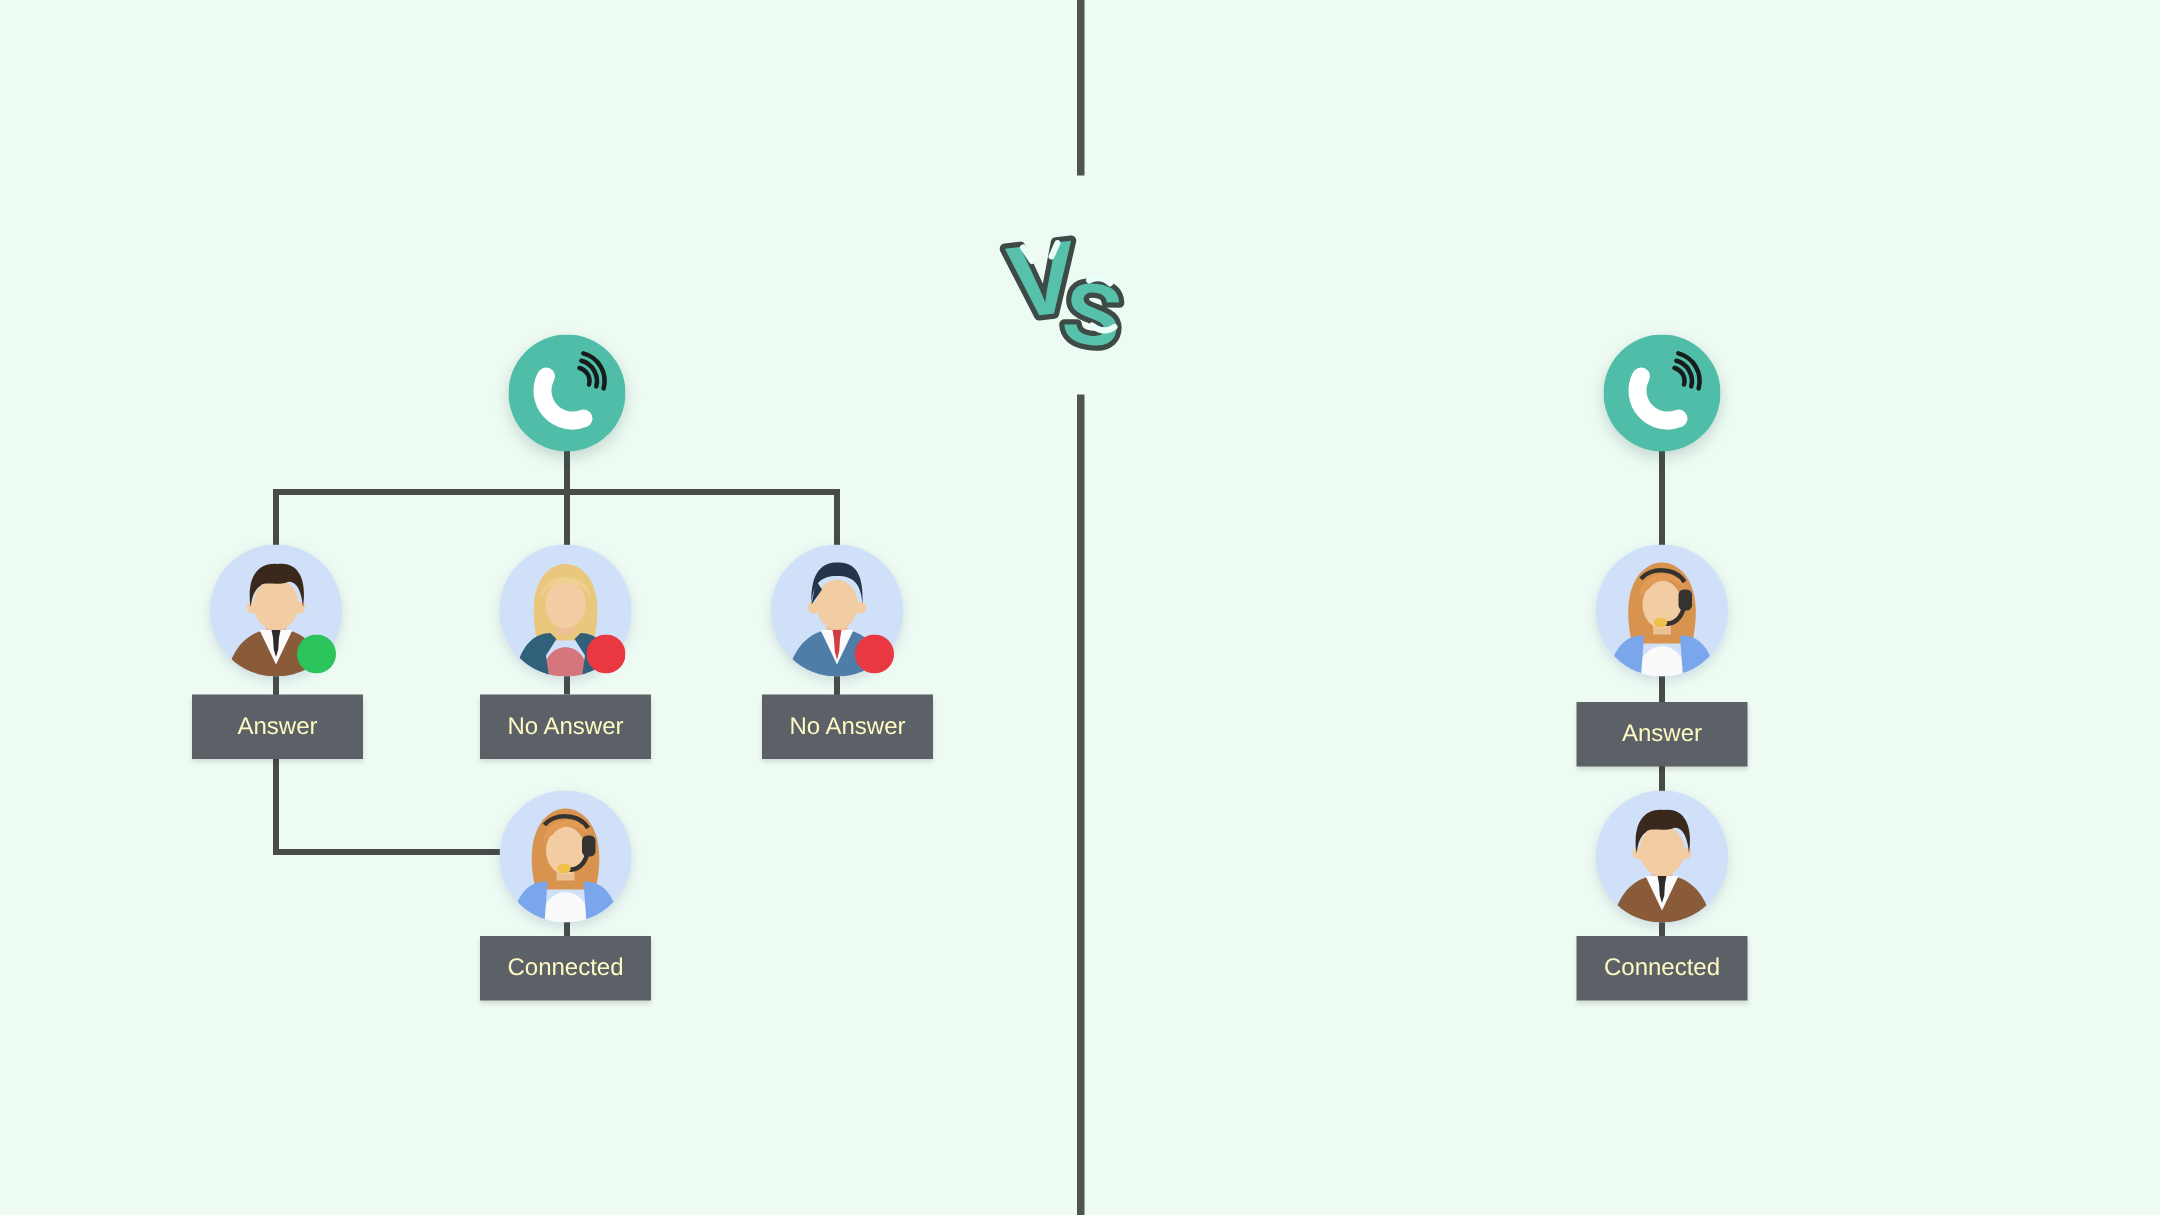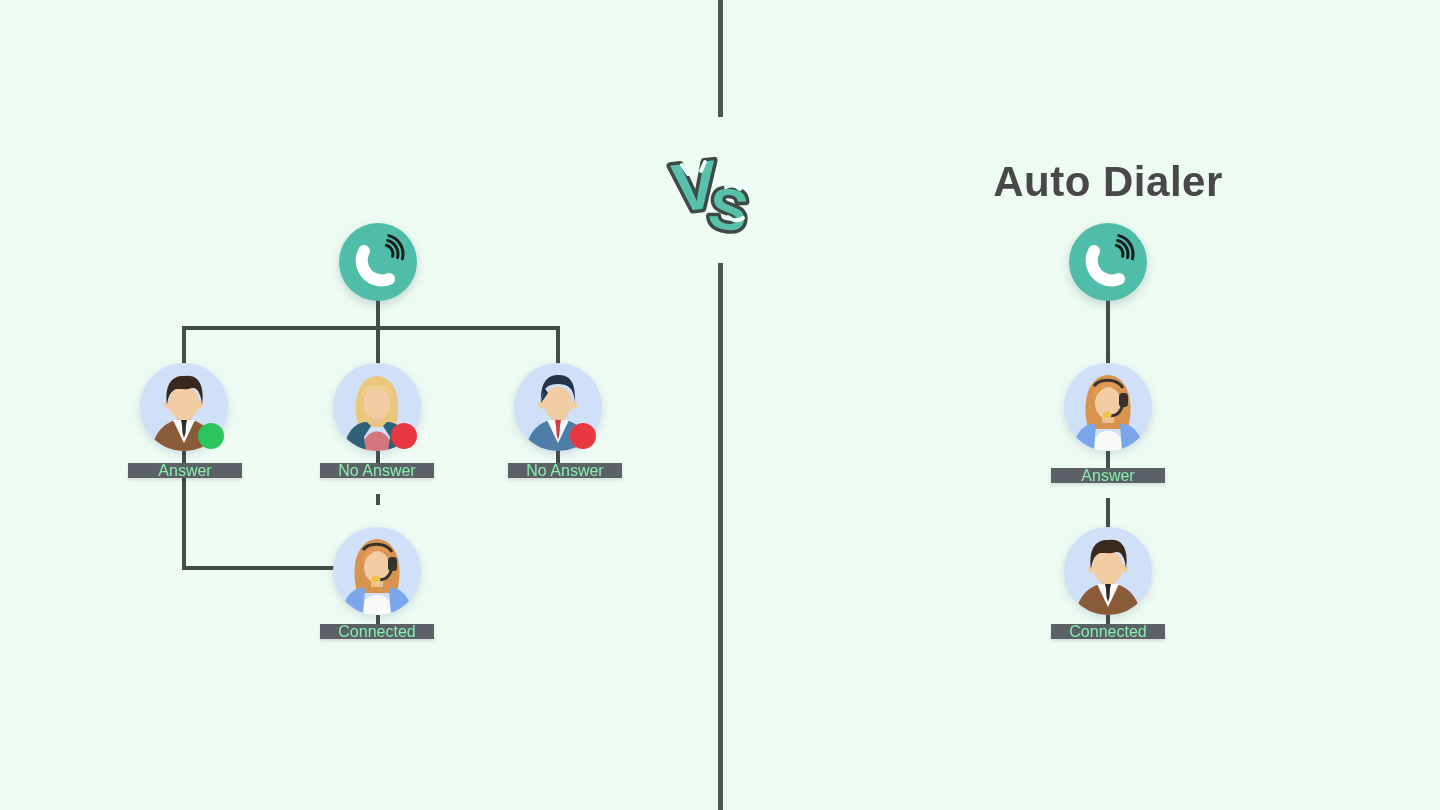--- a/index.html
+++ b/index.html
@@ -13,22 +13,22 @@
     position:absolute;top:159px;width:500px;text-align:center;
     font-size:42px;line-height:46px;font-weight:bold;color:#484848;
     letter-spacing:.5px;z-index:2;
   }
   .phone{position:absolute;width:78px;height:78px;z-index:2;
     filter:drop-shadow(0 4px 5px rgba(40,90,80,.22));}
   .avatar{position:absolute;width:88px;height:88px;z-index:2;
     filter:drop-shadow(0 3px 4px rgba(60,90,140,.18));}
   .badge{position:absolute;width:26px;height:26px;z-index:4;}
   .tag{
-    position:absolute;width:114px;height:15px;background:#5b6167;
-    color:#86efac;font-size:16px;display:flex;align-items:center;
+    position:absolute;width:114px;height:43px;background:#5b6167;
+    color:#fef9c3;font-size:16px;display:flex;align-items:center;
     justify-content:center;z-index:3;box-shadow:0 2px 3px rgba(0,0,0,.12);
   }
   .vs{position:absolute;left:666px;top:143px;width:108px;height:96px;z-index:2;}
 </style>
 </head>
 <body>
 
 <svg width="0" height="0" style="position:absolute" aria-hidden="true">
   <defs>
 
@@ -166,21 +166,20 @@
 
   <div class="tag" style="left:128px;top:463px">Answer</div>
   <div class="tag" style="left:320px;top:463px">No Answer</div>
   <div class="tag" style="left:508px;top:463px">No Answer</div>
 
   <svg class="avatar" style="left:333px;top:527px">
       <use href="#av-agent"></use>
     </svg>
   <div class="tag" style="left:320px;top:624px">Connected</div>
 
-  <div class="title" style="left:858px">Auto Dialer</div>
 
   <div class="line" style="left:1106px;top:297px;width:4px;height:171px"></div>
   <div class="line" style="left:1106px;top:498px;width:4px;height:126px"></div>
 
   <svg class="phone" style="left:1069px;top:223px">
       <use href="#ic-phone"></use>
     </svg>
 
   <svg class="avatar" style="left:1064px;top:363px">
       <use href="#av-agent"></use>

